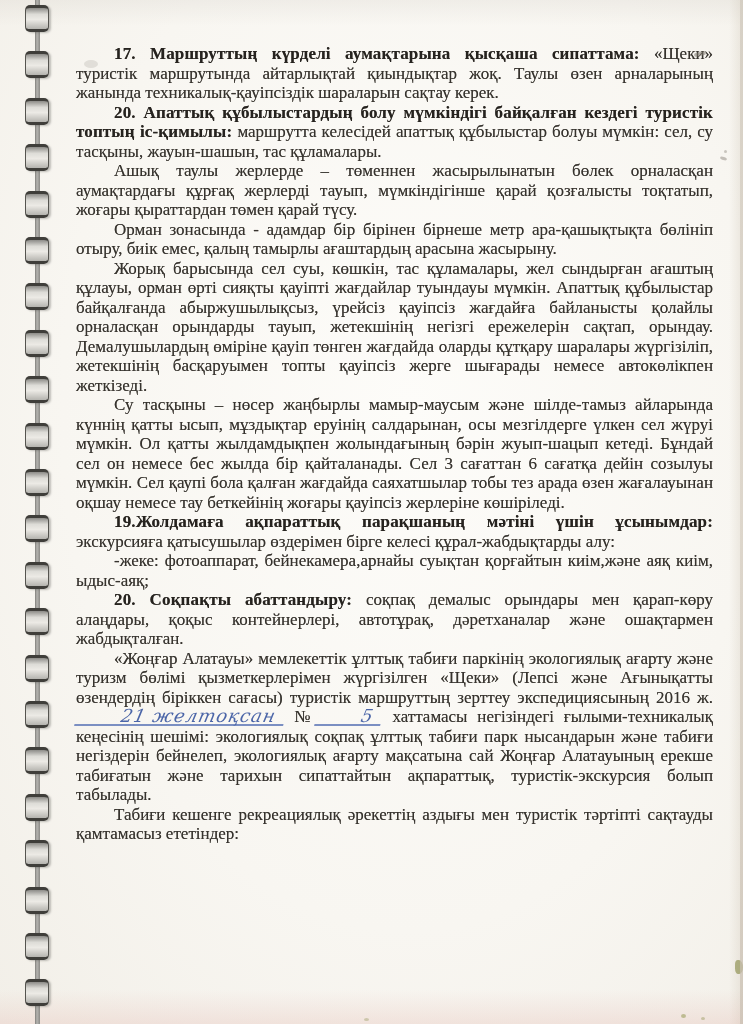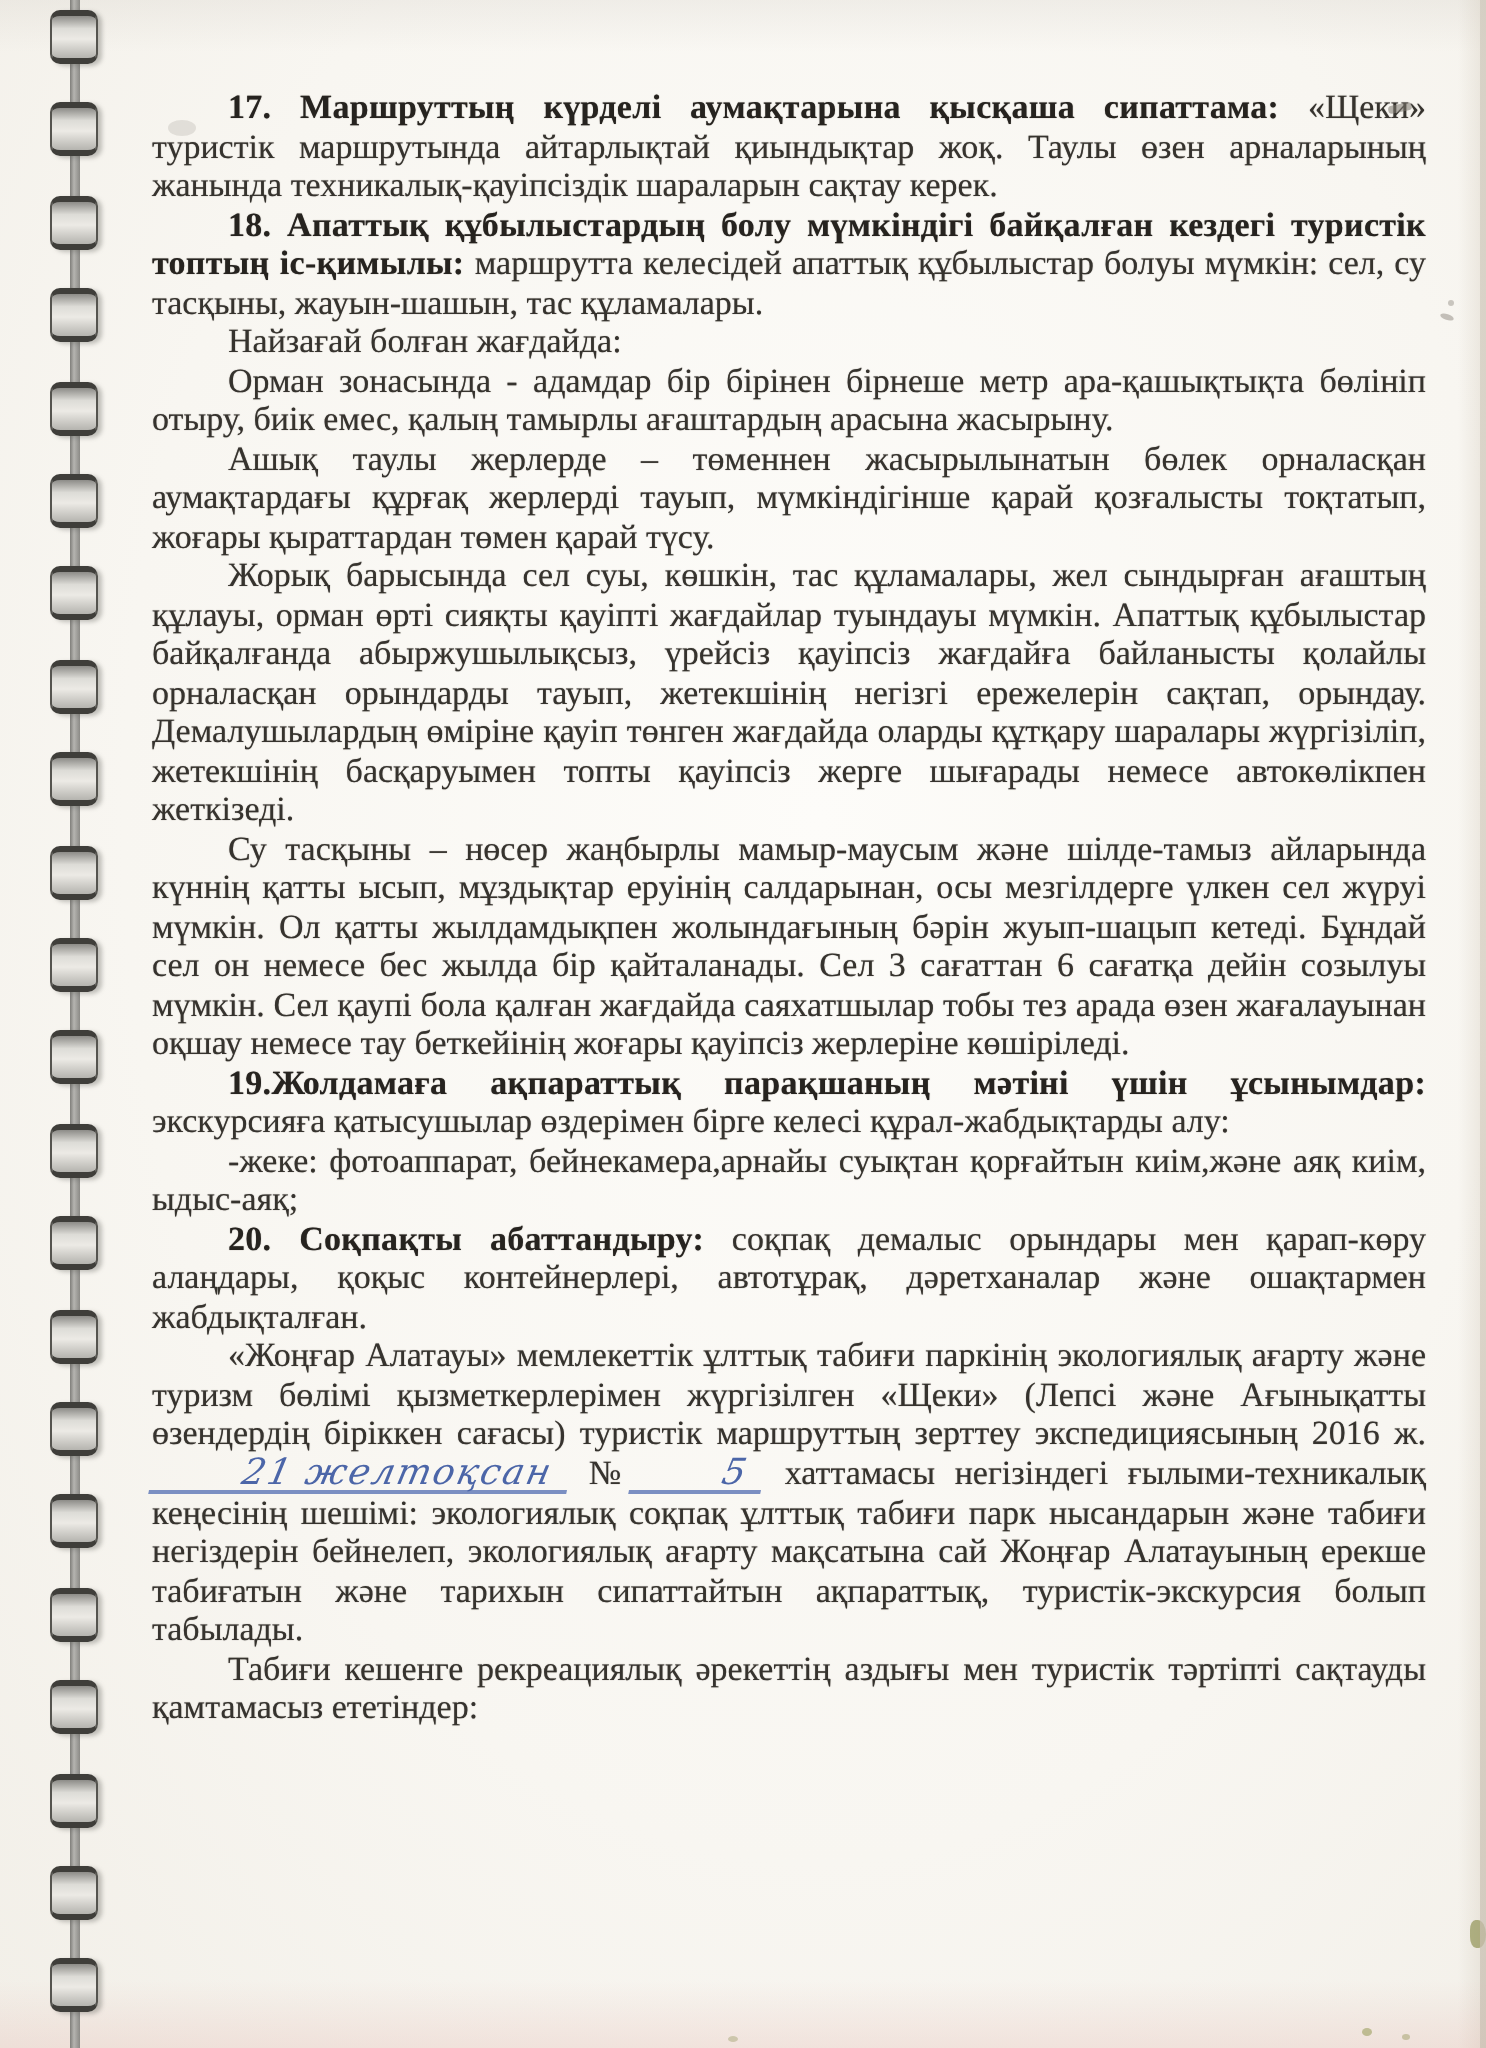--- a/index.html
+++ b/index.html
@@ -94,24 +94,23 @@
       <div class="ring" style="top: 793.8px;"></div>
       <div class="ring" style="top: 840.2px;"></div>
       <div class="ring" style="top: 886.6px;"></div>
       <div class="ring" style="top: 933px;"></div>
       <div class="ring" style="top: 979.4px;"></div>
     </div>
 
   <div class="content">
 
   <p><span class="run-bold">17. Маршруттың күрделі аумақтарына қысқаша сипаттама: </span><span class="run-normal">«Щеки» туристік маршрутында айтарлықтай қиындықтар жоқ. Таулы өзен арналарының жанында техникалық-қауіпсіздік шараларын сақтау керек.</span></p>
-      <p><span class="run-bold">18. Апаттық құбылыстардың болу мүмкіндігі байқалған кездегі туристік топтың іс-қимылы: </span><span class="run-normal">маршрутта келесідей апаттық құбылыстар болуы мүмкін: сел, су тасқыны, жауын-шашын, тас құламалары.</span></p>
-      <p><span class="run-normal">Найзағай болған жағдайда:</span></p>
+      <p><span class="run-bold">20. Апаттық құбылыстардың болу мүмкіндігі байқалған кездегі туристік топтың іс-қимылы: </span><span class="run-normal">маршрутта келесідей апаттық құбылыстар болуы мүмкін: сел, су тасқыны, жауын-шашын, тас құламалары.</span></p>
+      <p><span class="run-normal">Ашық таулы жерлерде – төменнен жасырылынатын бөлек орналасқан аумақтардағы құрғақ жерлерді тауып, мүмкіндігінше қарай қозғалысты тоқтатып, жоғары қыраттардан төмен қарай түсу.</span></p>
       <p><span class="run-normal">Орман зонасында - адамдар бір бірінен бірнеше метр ара-қашықтықта бөлініп отыру, биік емес, қалың тамырлы ағаштардың арасына жасырыну.</span></p>
-      <p><span class="run-normal">Ашық таулы жерлерде – төменнен жасырылынатын бөлек орналасқан аумақтардағы құрғақ жерлерді тауып, мүмкіндігінше қарай қозғалысты тоқтатып, жоғары қыраттардан төмен қарай түсу.</span></p>
       <p><span class="run-normal">Жорық барысында сел суы, көшкін, тас құламалары, жел сындырған ағаштың құлауы, орман өрті сияқты қауіпті жағдайлар туындауы мүмкін. Апаттық құбылыстар байқалғанда абыржушылықсыз, үрейсіз қауіпсіз жағдайға байланысты қолайлы орналасқан орындарды тауып, жетекшінің негізгі ережелерін сақтап, орындау. Демалушылардың өміріне қауіп төнген жағдайда оларды құтқару шаралары жүргізіліп, жетекшінің басқаруымен топты қауіпсіз жерге шығарады немесе автокөлікпен жеткізеді.</span></p>
       <p><span class="run-normal">Су тасқыны – нөсер жаңбырлы мамыр-маусым және шілде-тамыз айларында күннің қатты ысып, мұздықтар еруінің салдарынан, осы мезгілдерге үлкен сел жүруі мүмкін. Ол қатты жылдамдықпен жолындағының бәрін жуып-шацып кетеді. Бұндай сел он немесе бес жылда бір қайталанады. Сел 3 сағаттан 6 сағатқа дейін созылуы мүмкін. Сел қаупі бола қалған жағдайда саяхатшылар тобы тез арада өзен жағалауынан оқшау немесе тау беткейінің жоғары қауіпсіз жерлеріне көшіріледі.</span></p>
       <p><span class="run-bold">19.Жолдамаға ақпараттық парақшаның мәтіні үшін ұсынымдар: </span><span class="run-normal">экскурсияға қатысушылар өздерімен бірге келесі құрал-жабдықтарды алу:</span></p>
       <p><span class="run-normal">-жеке: фотоаппарат, бейнекамера,арнайы суықтан қорғайтын киім,және аяқ киім, ыдыс-аяқ;</span></p>
       <p><span class="run-bold">20. Соқпақты абаттандыру: </span><span class="run-normal">соқпақ демалыс орындары мен қарап-көру алаңдары, қоқыс контейнерлері, автотұрақ, дәретханалар және ошақтармен жабдықталған.</span></p>
       <p><span class="run-normal">«Жоңғар Алатауы» мемлекеттік ұлттық табиғи паркінің экологиялық ағарту және туризм бөлімі қызметкерлерімен жүргізілген «Щеки» (Лепсі және Ағынықатты өзендердің біріккен сағасы) туристік маршруттың зерттеу экспедициясының 2016 ж.</span><span class="run-hand">21 желтоқсан</span><span class="run-normal"> №</span><span class="run-hand">5</span><span class="run-normal"> хаттамасы негізіндегі ғылыми-техникалық кеңесінің шешімі: экологиялық соқпақ ұлттық табиғи парк нысандарын және табиғи негіздерін бейнелеп, экологиялық ағарту мақсатына сай Жоңғар Алатауының ерекше табиғатын және тарихын сипаттайтын ақпараттық, туристік-экскурсия болып табылады.</span></p>
       <p><span class="run-normal">Табиғи кешенге рекреациялық әрекеттің аздығы мен туристік тәртіпті сақтауды қамтамасыз ететіндер:</span></p>
     </div>
 
   <span class="smudge smudge-1"></span>

